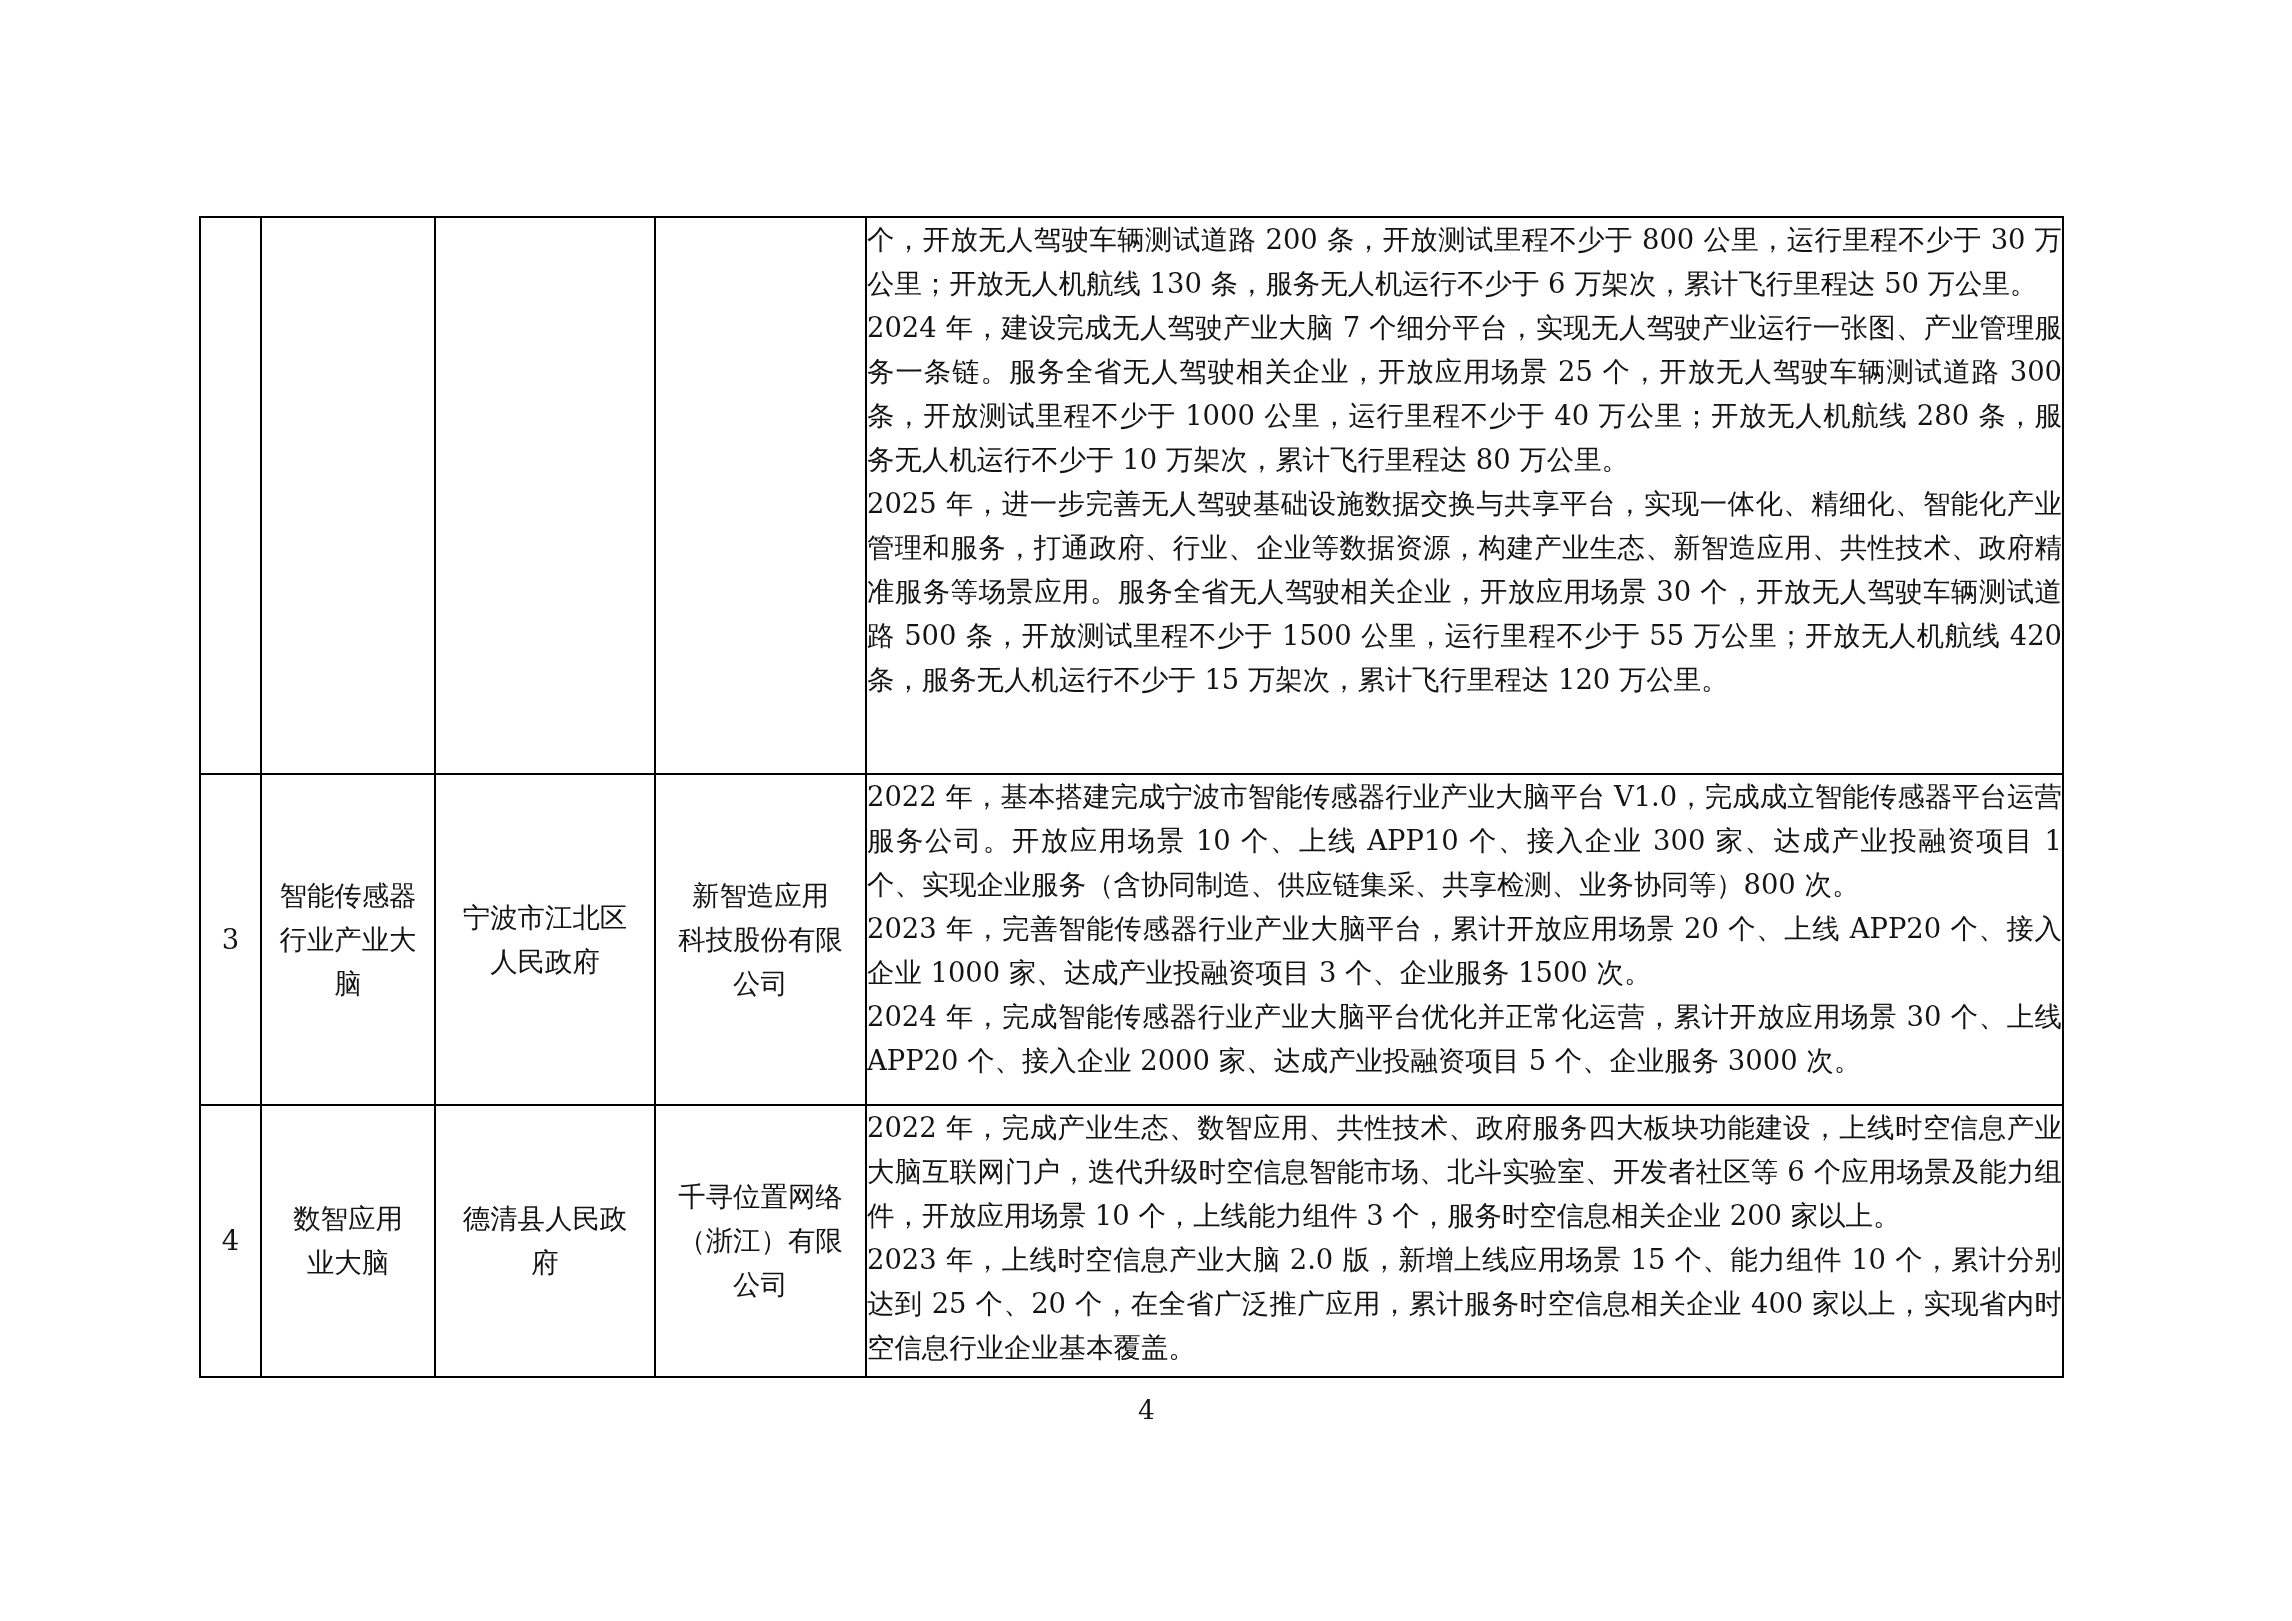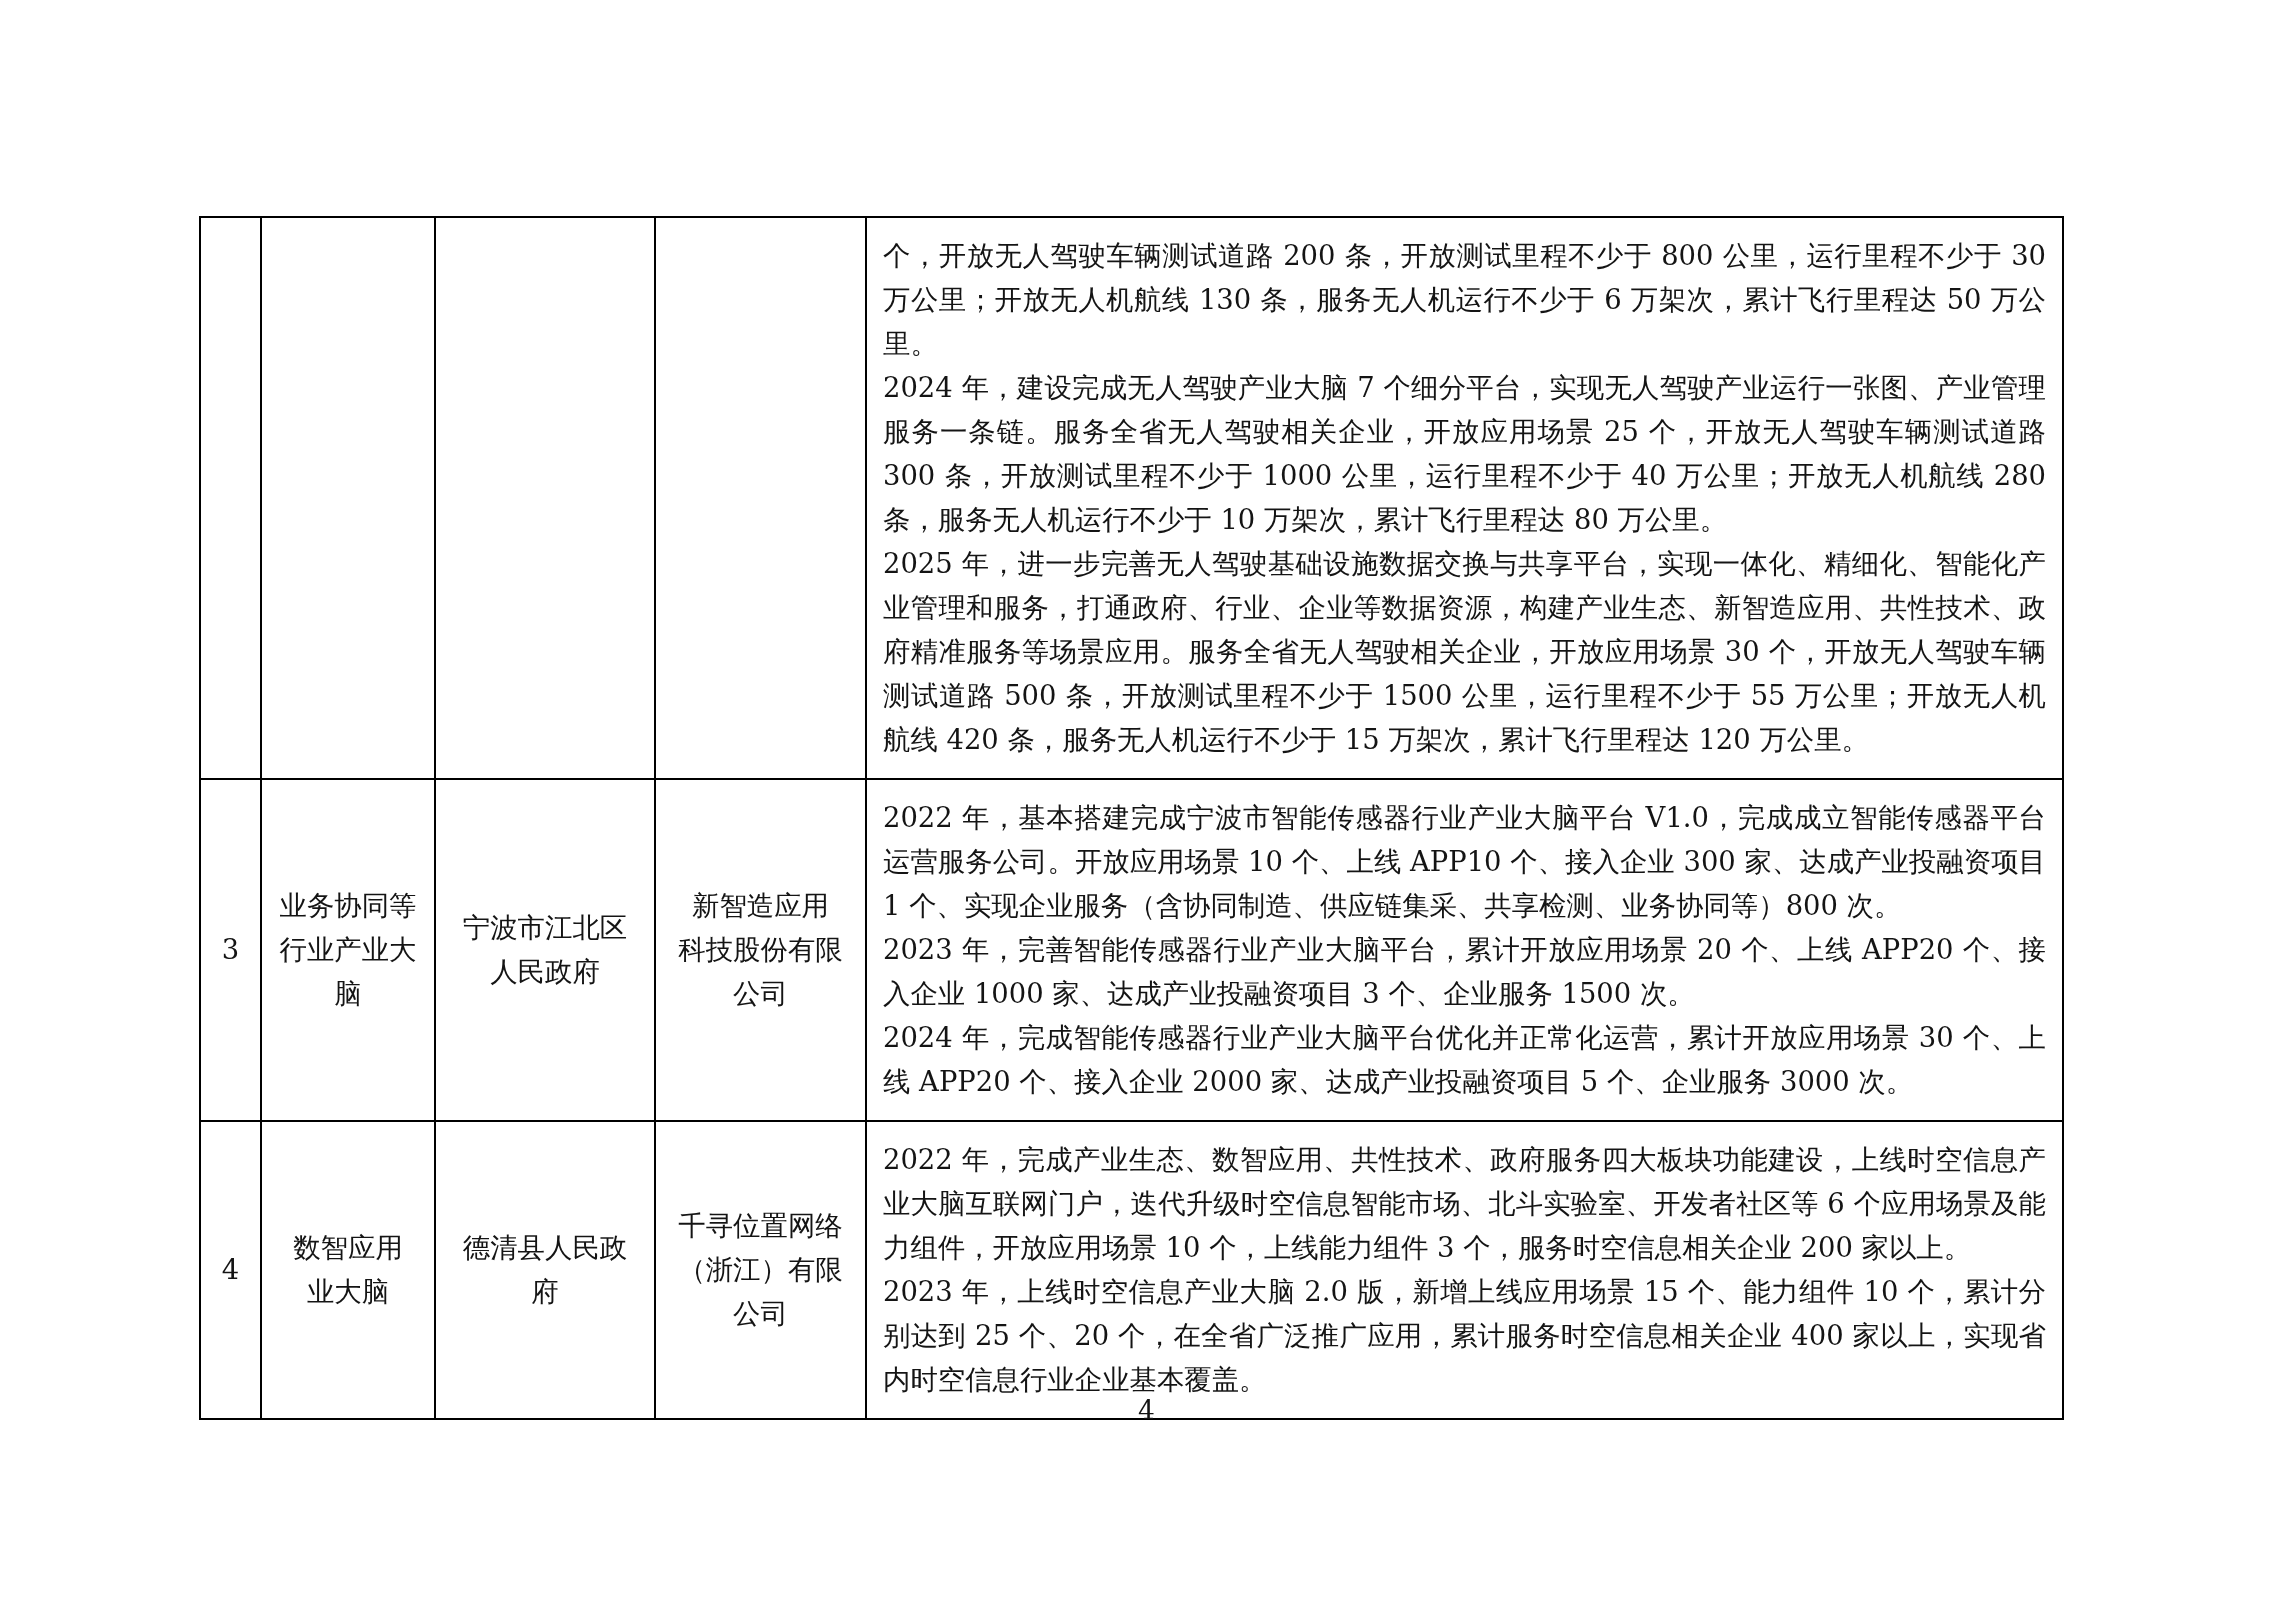--- a/index.html
+++ b/index.html
@@ -21,21 +21,21 @@
     top:216px;
     width:1862px;
     border-collapse:collapse;
     table-layout:fixed;
     font-size:27.4px;
     line-height:44px;
     color:#141414;
   }
   table.brain-table td{
     border:2px solid #000000;
-    padding:16px;
+    padding:0;
     overflow:hidden;
   }
   tr.row-a{height:557px;}
   tr.row-b{height:331px;}
   tr.row-c{height:272px;}
   td.cell-center{
     text-align:center;
     vertical-align:middle;
     white-space:pre-line;
   }
@@ -78,21 +78,21 @@
           <td class="cell-center"></td>
           <td class="cell-center"></td>
           <td class="cell-desc">
             <p>个，开放无人驾驶车辆测试道路 200 条，开放测试里程不少于 800 公里，运行里程不少于 30 万公里；开放无人机航线 130 条，服务无人机运行不少于 6 万架次，累计飞行里程达 50 万公里。</p>
             <p>2024 年，建设完成无人驾驶产业大脑 7 个细分平台，实现无人驾驶产业运行一张图、产业管理服务一条链。服务全省无人驾驶相关企业，开放应用场景 25 个，开放无人驾驶车辆测试道路 300 条，开放测试里程不少于 1000 公里，运行里程不少于 40 万公里；开放无人机航线 280 条，服务无人机运行不少于 10 万架次，累计飞行里程达 80 万公里。</p>
             <p>2025 年，进一步完善无人驾驶基础设施数据交换与共享平台，实现一体化、精细化、智能化产业管理和服务，打通政府、行业、企业等数据资源，构建产业生态、新智造应用、共性技术、政府精准服务等场景应用。服务全省无人驾驶相关企业，开放应用场景 30 个，开放无人驾驶车辆测试道路 500 条，开放测试里程不少于 1500 公里，运行里程不少于 55 万公里；开放无人机航线 420 条，服务无人机运行不少于 15 万架次，累计飞行里程达 120 万公里。</p>
           </td>
         </tr>
         <tr class="row-b">
           <td class="cell-center">3</td>
-          <td class="cell-center">业务协同等
+          <td class="cell-center">智能传感器
 行业产业大
 脑</td>
           <td class="cell-center">宁波市江北区
 人民政府</td>
           <td class="cell-center">新智造应用
 科技股份有限
 公司</td>
           <td class="cell-desc">
             <p>2022 年，基本搭建完成宁波市智能传感器行业产业大脑平台 V1.0，完成成立智能传感器平台运营服务公司。开放应用场景 10 个、上线 APP10 个、接入企业 300 家、达成产业投融资项目 1 个、实现企业服务（含协同制造、供应链集采、共享检测、业务协同等）800 次。</p>
             <p>2023 年，完善智能传感器行业产业大脑平台，累计开放应用场景 20 个、上线 APP20 个、接入企业 1000 家、达成产业投融资项目 3 个、企业服务 1500 次。</p>

